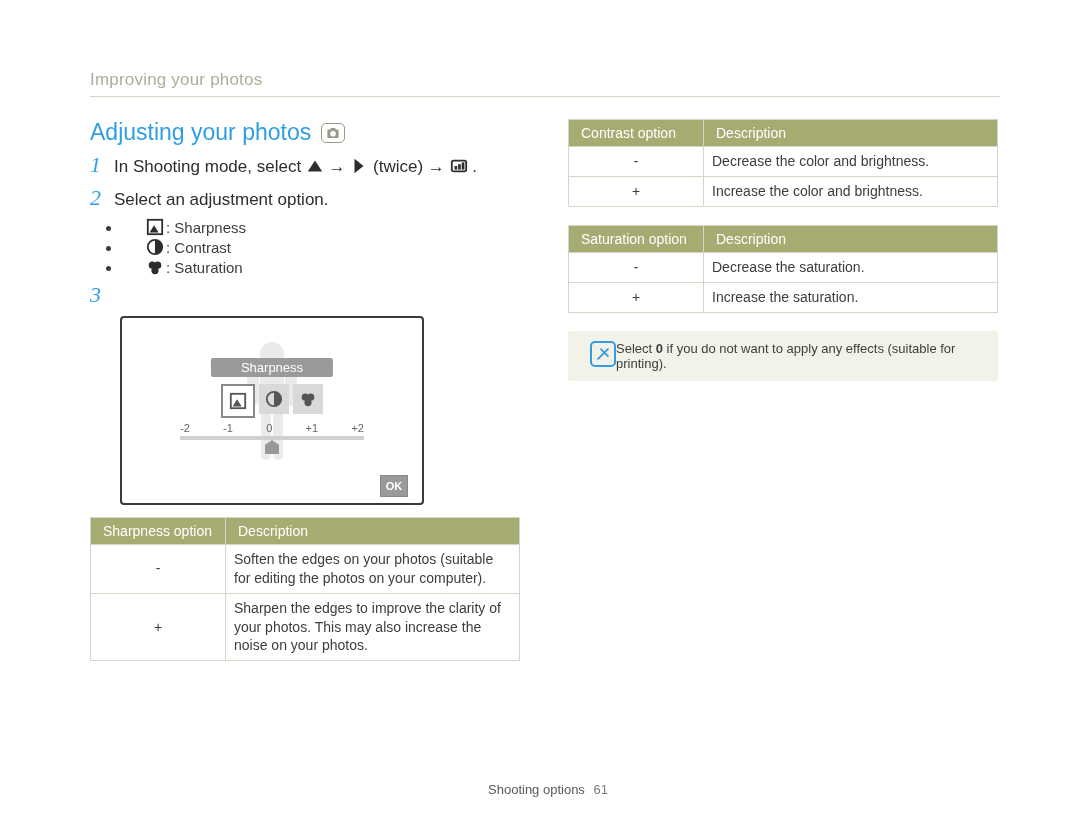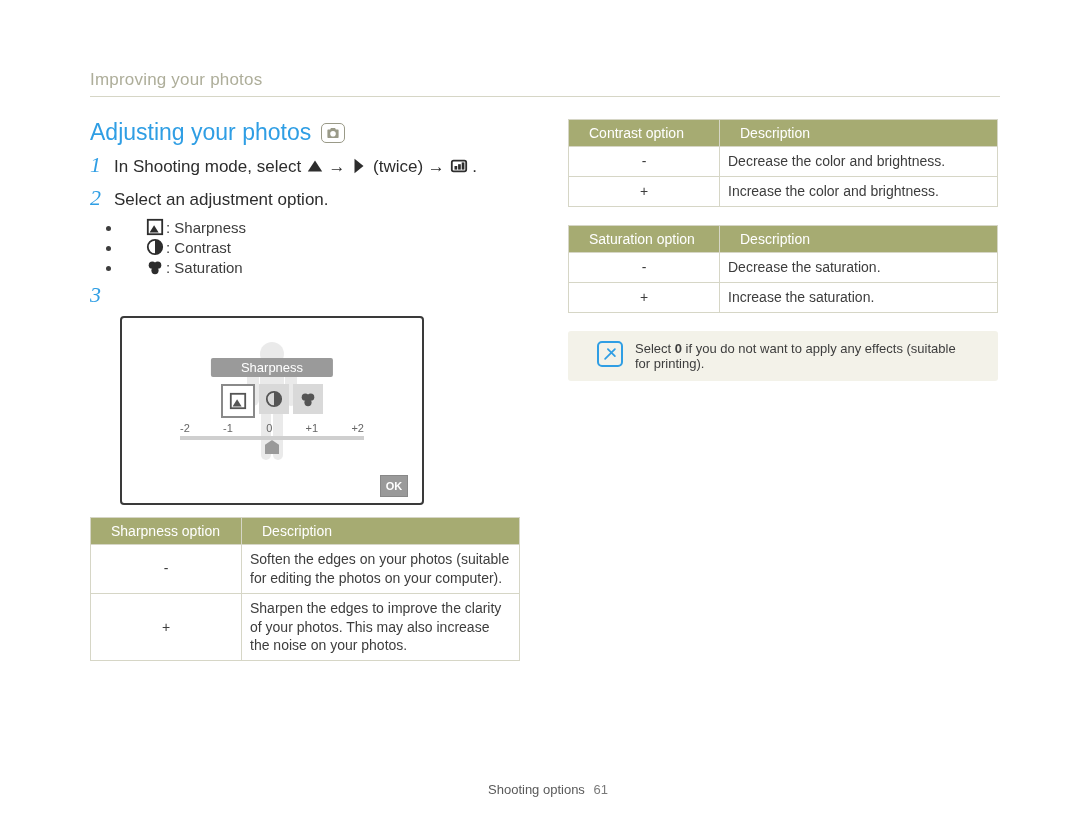--- a/index.html
+++ b/index.html
@@ -178,38 +178,38 @@
     width: 430px;
     border-collapse: collapse;
     font-size: 14px;
     margin-bottom: 18px;
   }
   table.opt th {
     background: #a6ab72;
     color: #fff;
     text-align: left;
     font-weight: 400;
-    padding: 5px 20px;
+    padding: 5px 12px;
     border: 1px solid #d6d6c6;
   }
   table.opt td {
     border: 1px solid #d6d6c6;
     padding: 5px 8px;
     vertical-align: middle;
     line-height: 1.35;
   }
   table.opt td.c { text-align: center; width: 110px; }
   table.opt th.c { width: 110px; }
 
   .note-box {
     display: flex;
-    gap: 12px;
+    gap: 0;
     background: #f3f2e9;
     border-radius: 3px;
-    padding: 10px 29px;
+    padding: 10px 22px;
     align-items: flex-start;
     font-size: 13px;
     color: #3d3d3d;
   }
   .note-icon {
     width: 22px; height: 22px;
     border: 2px solid #2f9ee4;
     border-radius: 5px;
     color: #2f9ee4;
     display: flex; align-items: center; justify-content: center;

